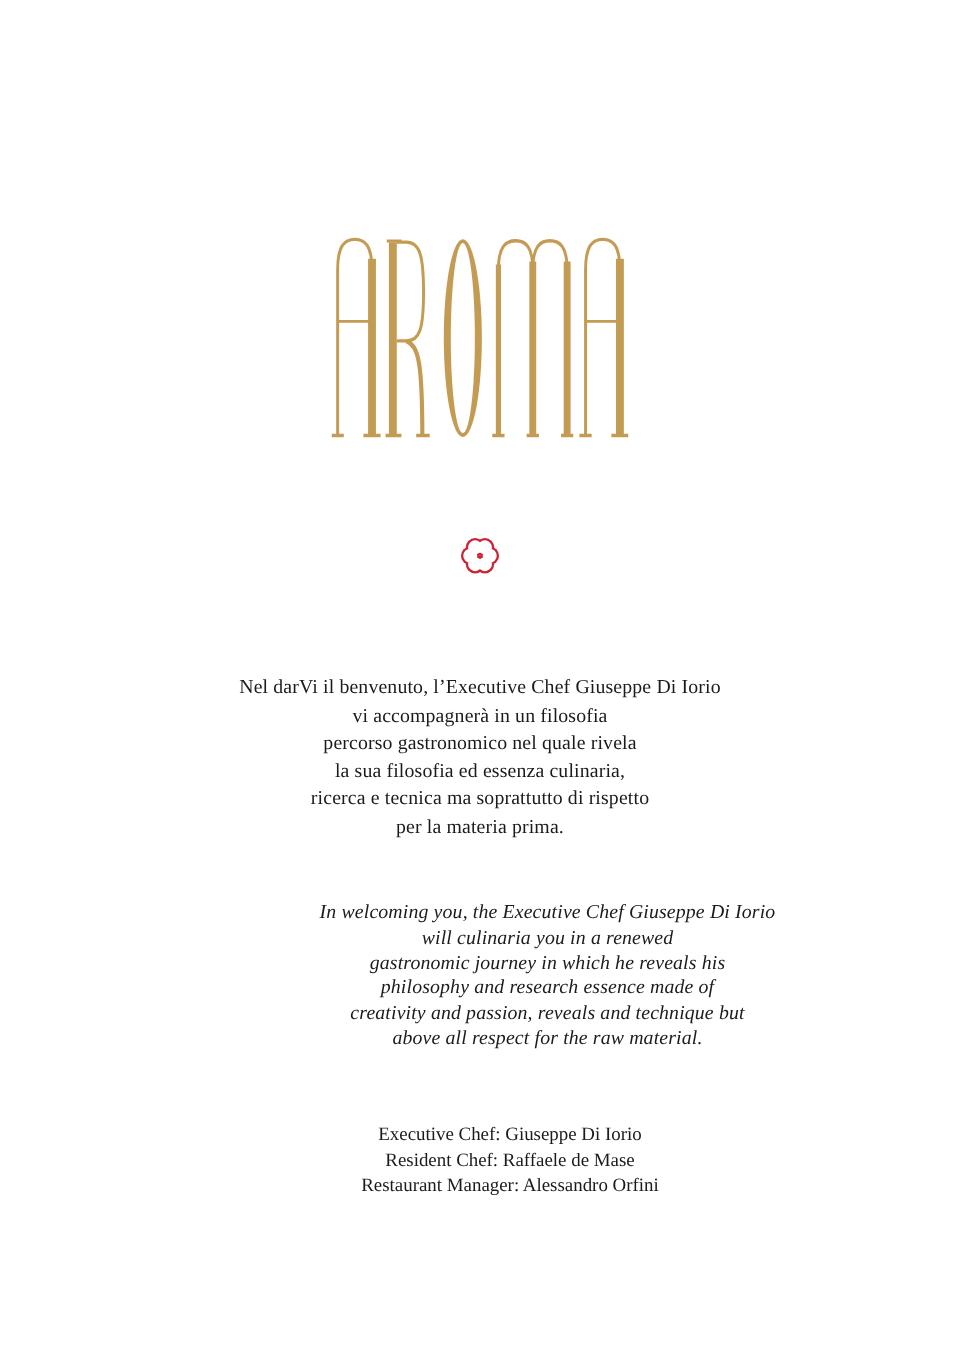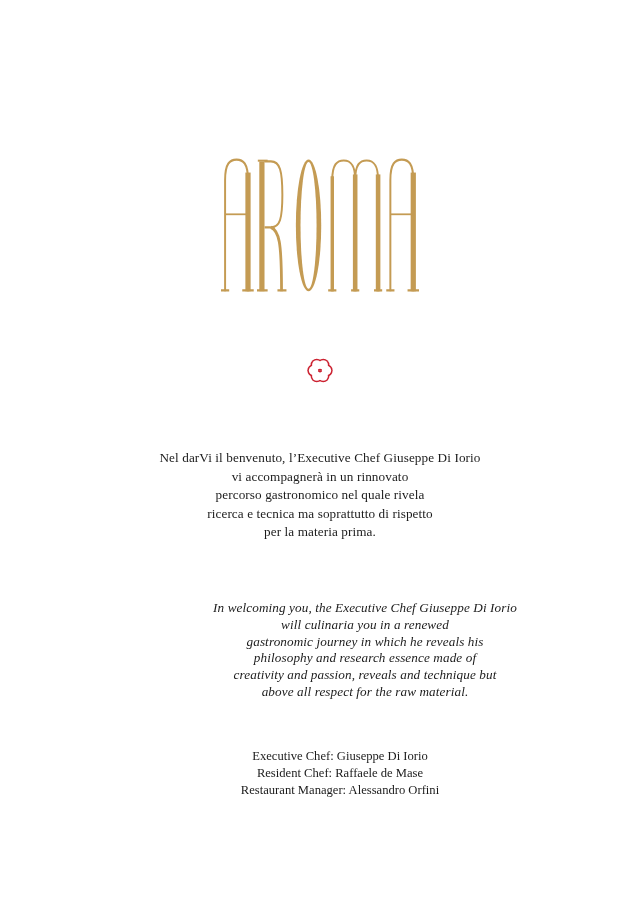--- a/index.html
+++ b/index.html
@@ -110,22 +110,23 @@
         <circle cx="16.4" cy="13.77" r="5.2"></circle>
         <circle cx="12.8" cy="20" r="5.2"></circle>
         <circle cx="16.4" cy="26.23" r="5.2"></circle>
         <circle cx="23.6" cy="26.23" r="5.2"></circle>
       </g>
     </svg>
   </div>
 
   <div class="block welcome-it">
     <div>Nel darVi il benvenuto, l’Executive Chef Giuseppe Di Iorio</div>
-    <div>vi accompagnerà in un rinnovato</div>
+    <div>vi accompagnerà in un filosofia</div>
     <div>percorso gastronomico nel quale rivela</div>
+    <div>la sua filosofia ed essenza culinaria,</div>
     <div>ricerca e tecnica ma soprattutto di rispetto</div>
     <div>per la materia prima.</div>
   </div>
 
   <div class="block welcome-en">
     <div>In welcoming you, the Executive Chef Giuseppe Di Iorio</div>
     <div>will culinaria you in a renewed</div>
     <div>gastronomic journey in which he reveals his</div>
     <div>philosophy and research essence made of</div>
     <div>creativity and passion, reveals and technique but</div>

